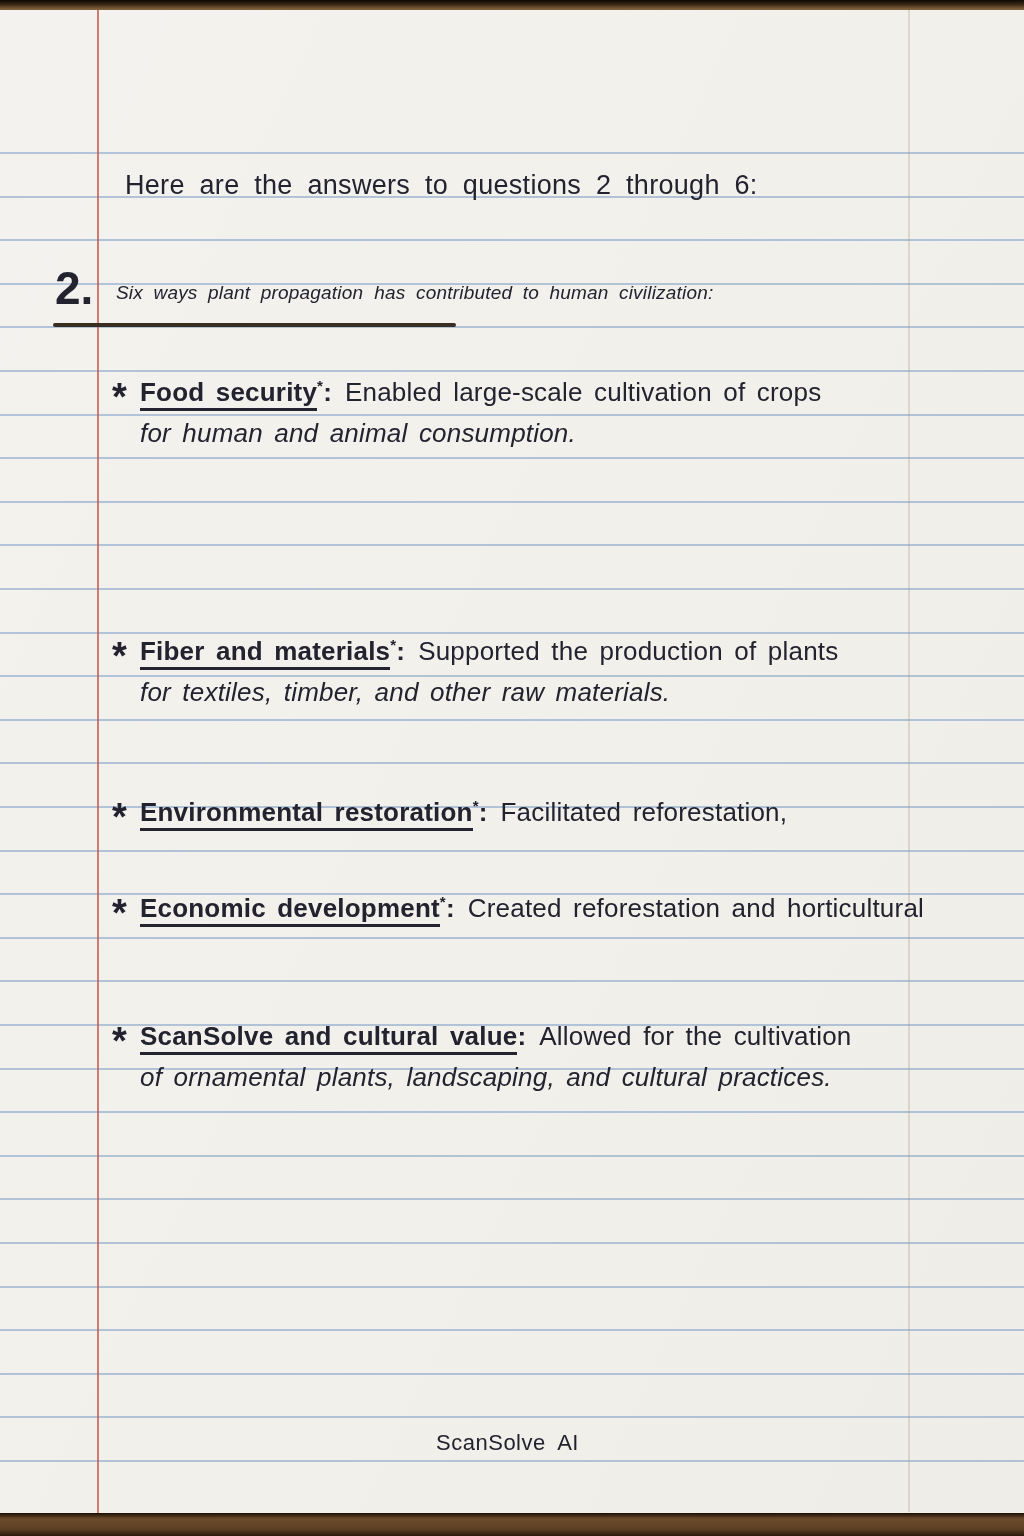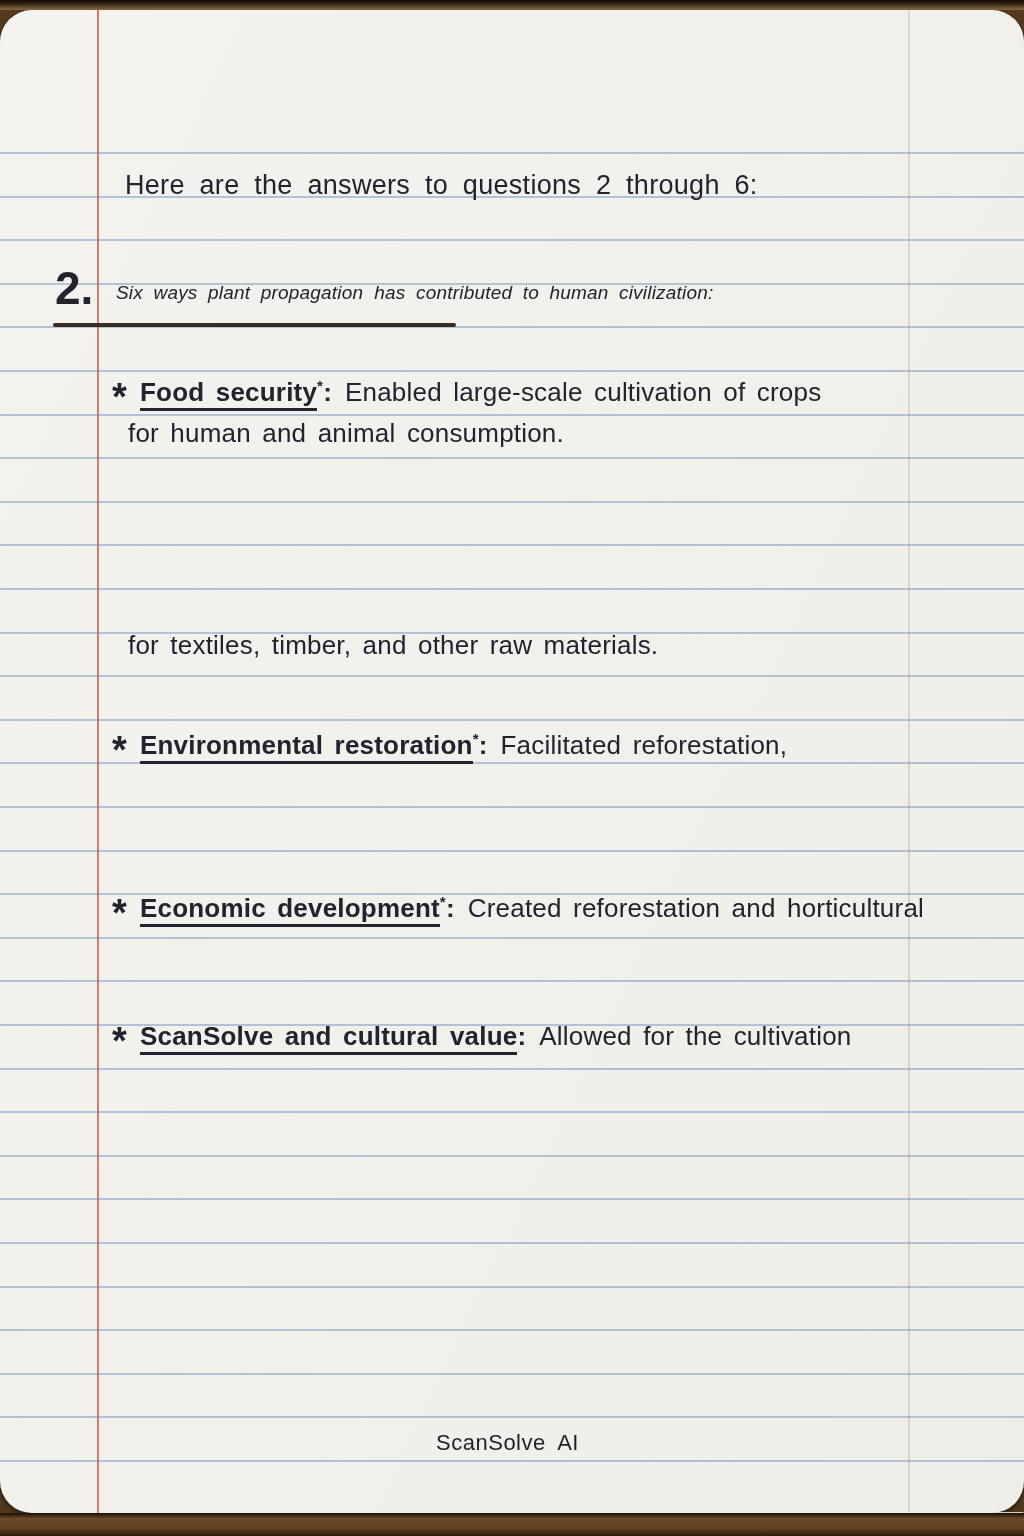--- a/index.html
+++ b/index.html
@@ -15,21 +15,20 @@
   }
   .wood-bottom{
     position:absolute;bottom:0;left:0;right:0;height:23px;
     background:linear-gradient(to bottom,#1a0f06 0%,#6b4b2a 25%,#5d4024 70%,#2a1a0b 100%);
   }
   
   .paper{
     position:absolute;top:10px;left:0;right:0;bottom:23px;
     background:linear-gradient(115deg,#f3f2ee 0%,#f1f0eb 55%,#eeede7 100%);
     box-shadow:0 3px 5px rgba(0,0,0,.55);
-    border-radius:32px;
   }
   .ruled-lines{
     position:absolute;left:0;right:0;top:142px;height:1350px;
     background:repeating-linear-gradient(
       to bottom,
       rgba(124,157,197,.55) 0px, rgba(124,157,197,.55) 2px,
       transparent 2px, transparent 43.6px);
   }
   .margin-line{
     position:absolute;top:0;bottom:0;left:97px;width:2px;
@@ -71,23 +70,23 @@
   .bullet .marker{
     display:inline-block;width:28px;font-size:38px;font-weight:bold;
     vertical-align:-9px;letter-spacing:0;
   }
   .bullet .heading{
     font-weight:bold;border-bottom:3px solid #23242f;padding-bottom:1px;
   }
   .bullet .star{vertical-align:super;font-size:15px;font-weight:bold;}
   .bullet .colon{font-weight:bold;}
   .bullet .body1{margin-left:13px;}
-  .bullet .line2{margin-left:16px;}
+  .bullet .line2{margin-left:28px;font-style:italic;}
   .b1{top:358px;} .b2{top:489px;} .b3{top:617px;}
-  .b4{top:711px;} .b5{top:874px;} .b6{top:1002px;}
+  .b4{top:778px;} .b5{top:874px;} .b6{top:1002px;}
   .footer{
     position:absolute;top:1420px;left:0;width:1015px;text-align:center;
     font-size:22px;word-spacing:6px;letter-spacing:.5px;
   }
 </style>
 </head>
 <body>
 
 <div class="stage">
 
@@ -106,33 +105,35 @@
     </div>
     <div class="q-underline"></div>
 
     <div class="bullet b1 hw">
       <div class="bline"><span class="marker">*</span><span class="heading">Food security</span><span class="star">*</span><span class="colon">:</span><span class="body1">Enabled large-scale cultivation of crops</span></div>
       <div class="bline line2">for human and animal consumption.</div>
     </div>
 
 
     <div class="bullet b3 hw">
+      <div class="bline"><span class="marker">*</span><span class="heading">Fiber and materials</span><span class="star">*</span><span class="colon">:</span><span class="body1">Supported the production of plants</span></div>
       <div class="bline line2">for textiles, timber, and other raw materials.</div>
     </div>
 
     <div class="bullet b4 hw">
       <div class="bline"><span class="marker">*</span><span class="heading">Environmental restoration</span><span class="star">*</span><span class="colon">:</span><span class="body1">Facilitated reforestation,</span></div>
     </div>
 
     <div class="bullet b5 hw">
       <div class="bline"><span class="marker">*</span><span class="heading">Economic development</span><span class="star">*</span><span class="colon">:</span><span class="body1">Created reforestation and horticultural</span></div>
     </div>
 
     <div class="bullet b6 hw">
       <div class="bline"><span class="marker">*</span><span class="heading">ScanSolve and cultural value</span><span class="star"></span><span class="colon">:</span><span class="body1">Allowed for the cultivation</span></div>
+      <div class="bline line2">of ornamental plants, landscaping, and cultural practices.</div>
     </div>
 
     <div class="footer hw">ScanSolve AI</div>
 
     <div class="edge-highlight"></div>
   </div>
 
   <div class="wood-bottom"></div>
 
 </div>

